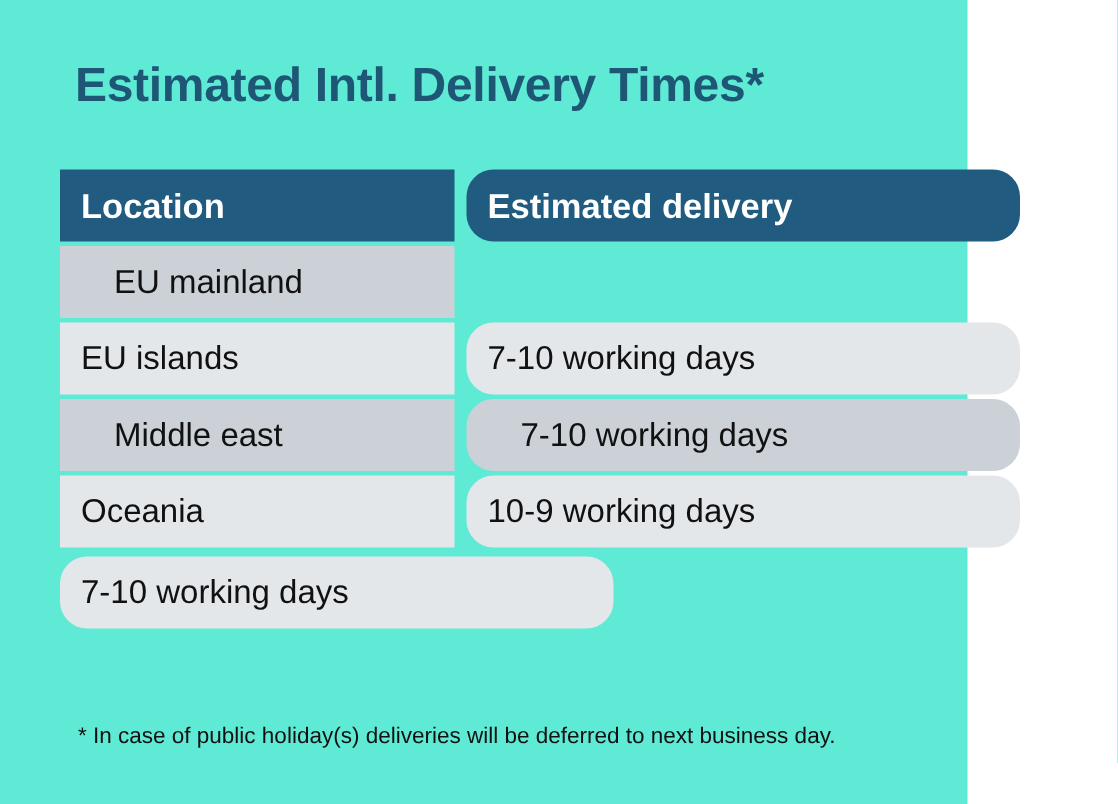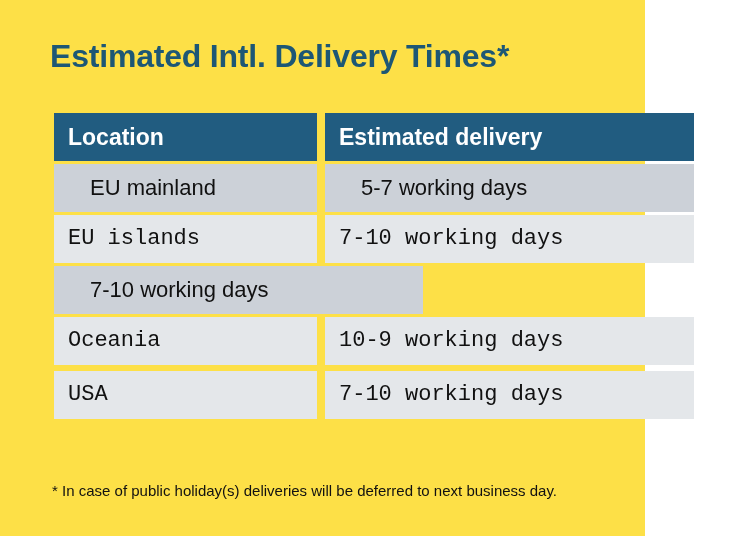--- a/index.html
+++ b/index.html
@@ -10,37 +10,37 @@
     width: 745px;
     height: 536px;
     background: #ffffff;
     font-family: "Liberation Sans", sans-serif;
     overflow: hidden;
   }
   .page {
     position: relative;
     width: 645px;
     height: 536px;
-    background: #fde047;
+    background: #5eead4;
     box-sizing: border-box;
   }
   .title {
     position: absolute;
     left: 50px;
     top: 36px;
     font-size: 32px;
     font-weight: 700;
     color: #1d5775;
     letter-spacing: -0.2px;
     white-space: nowrap;
     line-height: 40px;
   }
   .table {
     position: absolute;
-    left: 54px;
+    left: 40px;
     top: 113px;
     width: 640px;
   }
   .row {
     display: flex;
     width: 100%;
     margin-bottom: 3px;
   }
   .cell {
     box-sizing: border-box;
@@ -52,38 +52,38 @@
     line-height: 1;
     white-space: nowrap;
     overflow: hidden;
   }
   .col-location {
     width: 263px;
     margin-right: 8px;
   }
   .col-delivery {
     width: 369px;
+    border-radius: 18px;
   }
   .header-row .cell {
     background: #215c80;
     color: #ffffff;
     font-weight: 700;
     height: 48px;
     font-size: 23px;
   }
   .data-row .cell {
     height: 48px;
   }
   .data-row.shade-dark .cell {
     background: #ccd1d8;
     padding-left: 36px;
   }
   .data-row.shade-light .cell {
     background: #e4e7ea;
-    font-family: Liberation Mono, monospace;
   }
   .footnote {
     position: absolute;
     left: 52px;
     top: 481px;
     font-size: 15px;
     color: #111111;
     white-space: nowrap;
     line-height: 20px;
   }
@@ -97,42 +97,41 @@
 
   <div class="table">
 
     <div class="row header-row">
       <div class="cell col-location">Location</div>
       <div class="cell col-delivery">Estimated delivery</div>
     </div>
 
     <div class="row data-row shade-dark">
       <div class="cell col-location">EU mainland</div>
-      <div class="cell col-delivery">5-7 working days</div>
     </div>
 
     <div class="row data-row shade-light">
       <div class="cell col-location">EU islands</div>
       <div class="cell col-delivery">7-10 working days</div>
     </div>
 
     <div class="row data-row shade-dark">
+      <div class="cell col-location">Middle east</div>
       <div class="cell col-delivery">7-10 working days</div>
     </div>
 
     <div class="row data-row shade-light">
       <div class="cell col-location">Oceania</div>
       <div class="cell col-delivery">10-9 working days</div>
     </div>
 
     <div class="row data-row shade-dark">
     </div>
 
     <div class="row data-row shade-light">
-      <div class="cell col-location">USA</div>
       <div class="cell col-delivery">7-10 working days</div>
     </div>
 
   </div>
 
   <div class="footnote">* In case of public holiday(s) deliveries will be deferred to next business day.</div>
 
 </div>
 
 </body></html>

